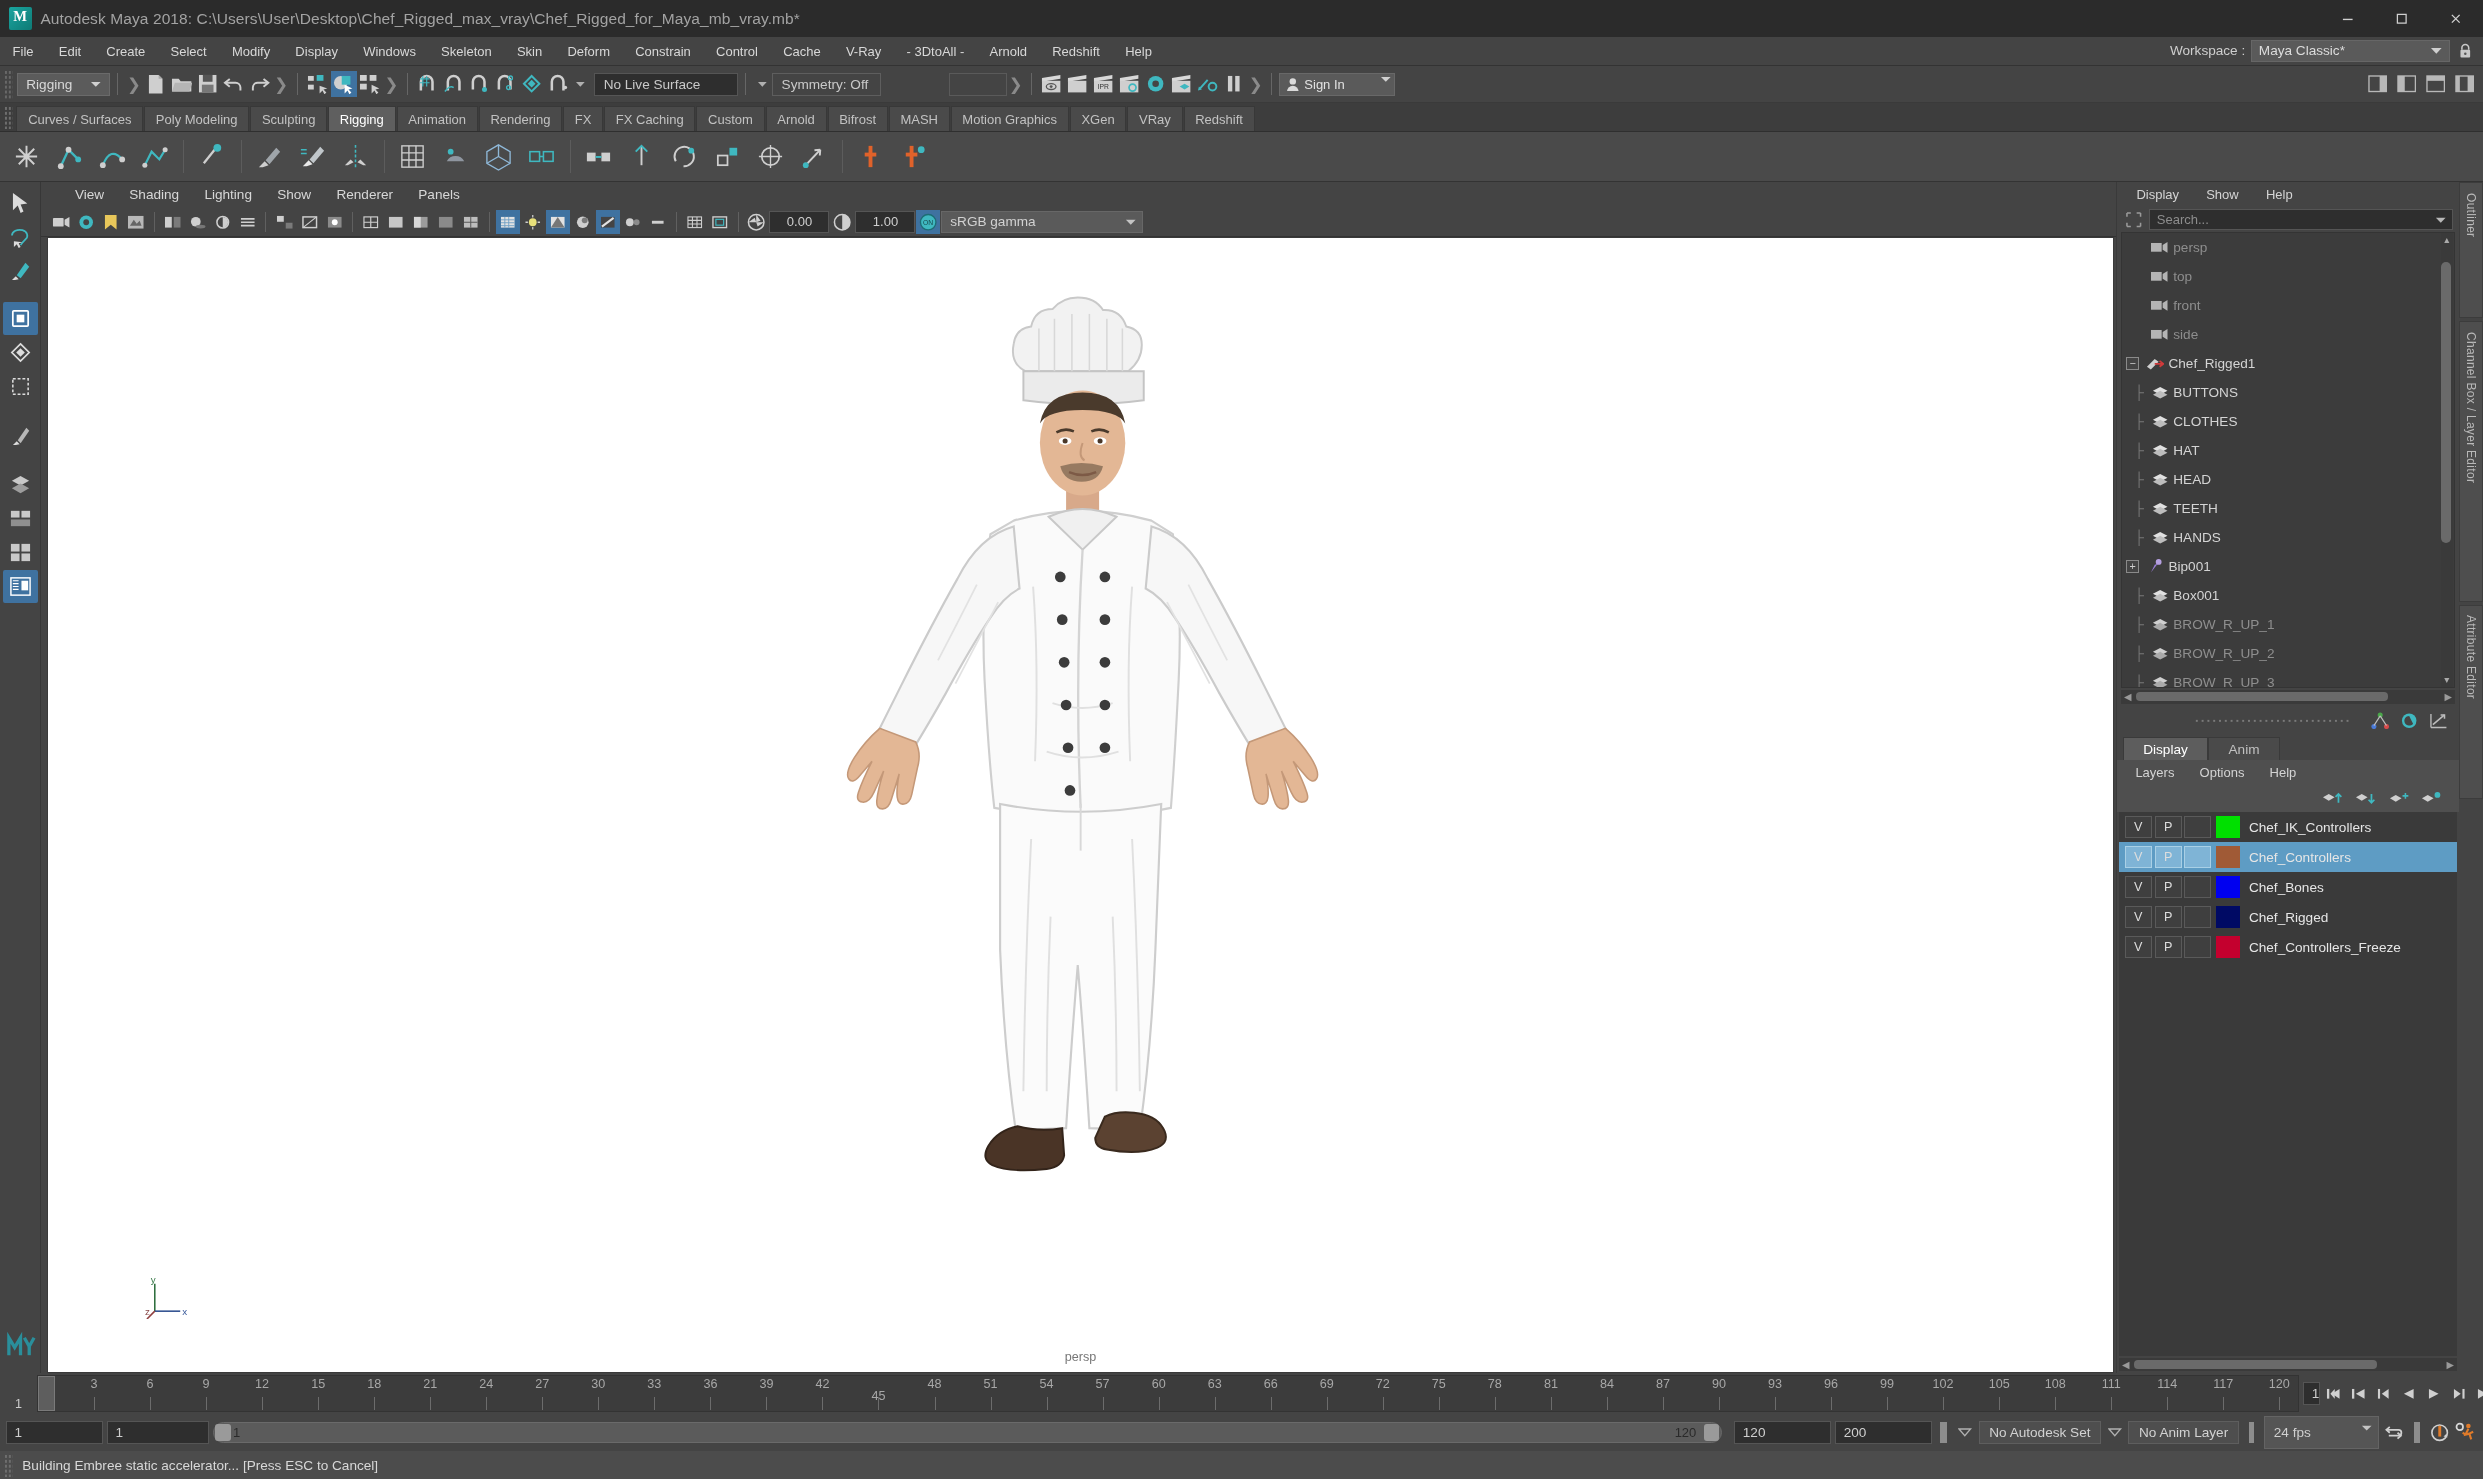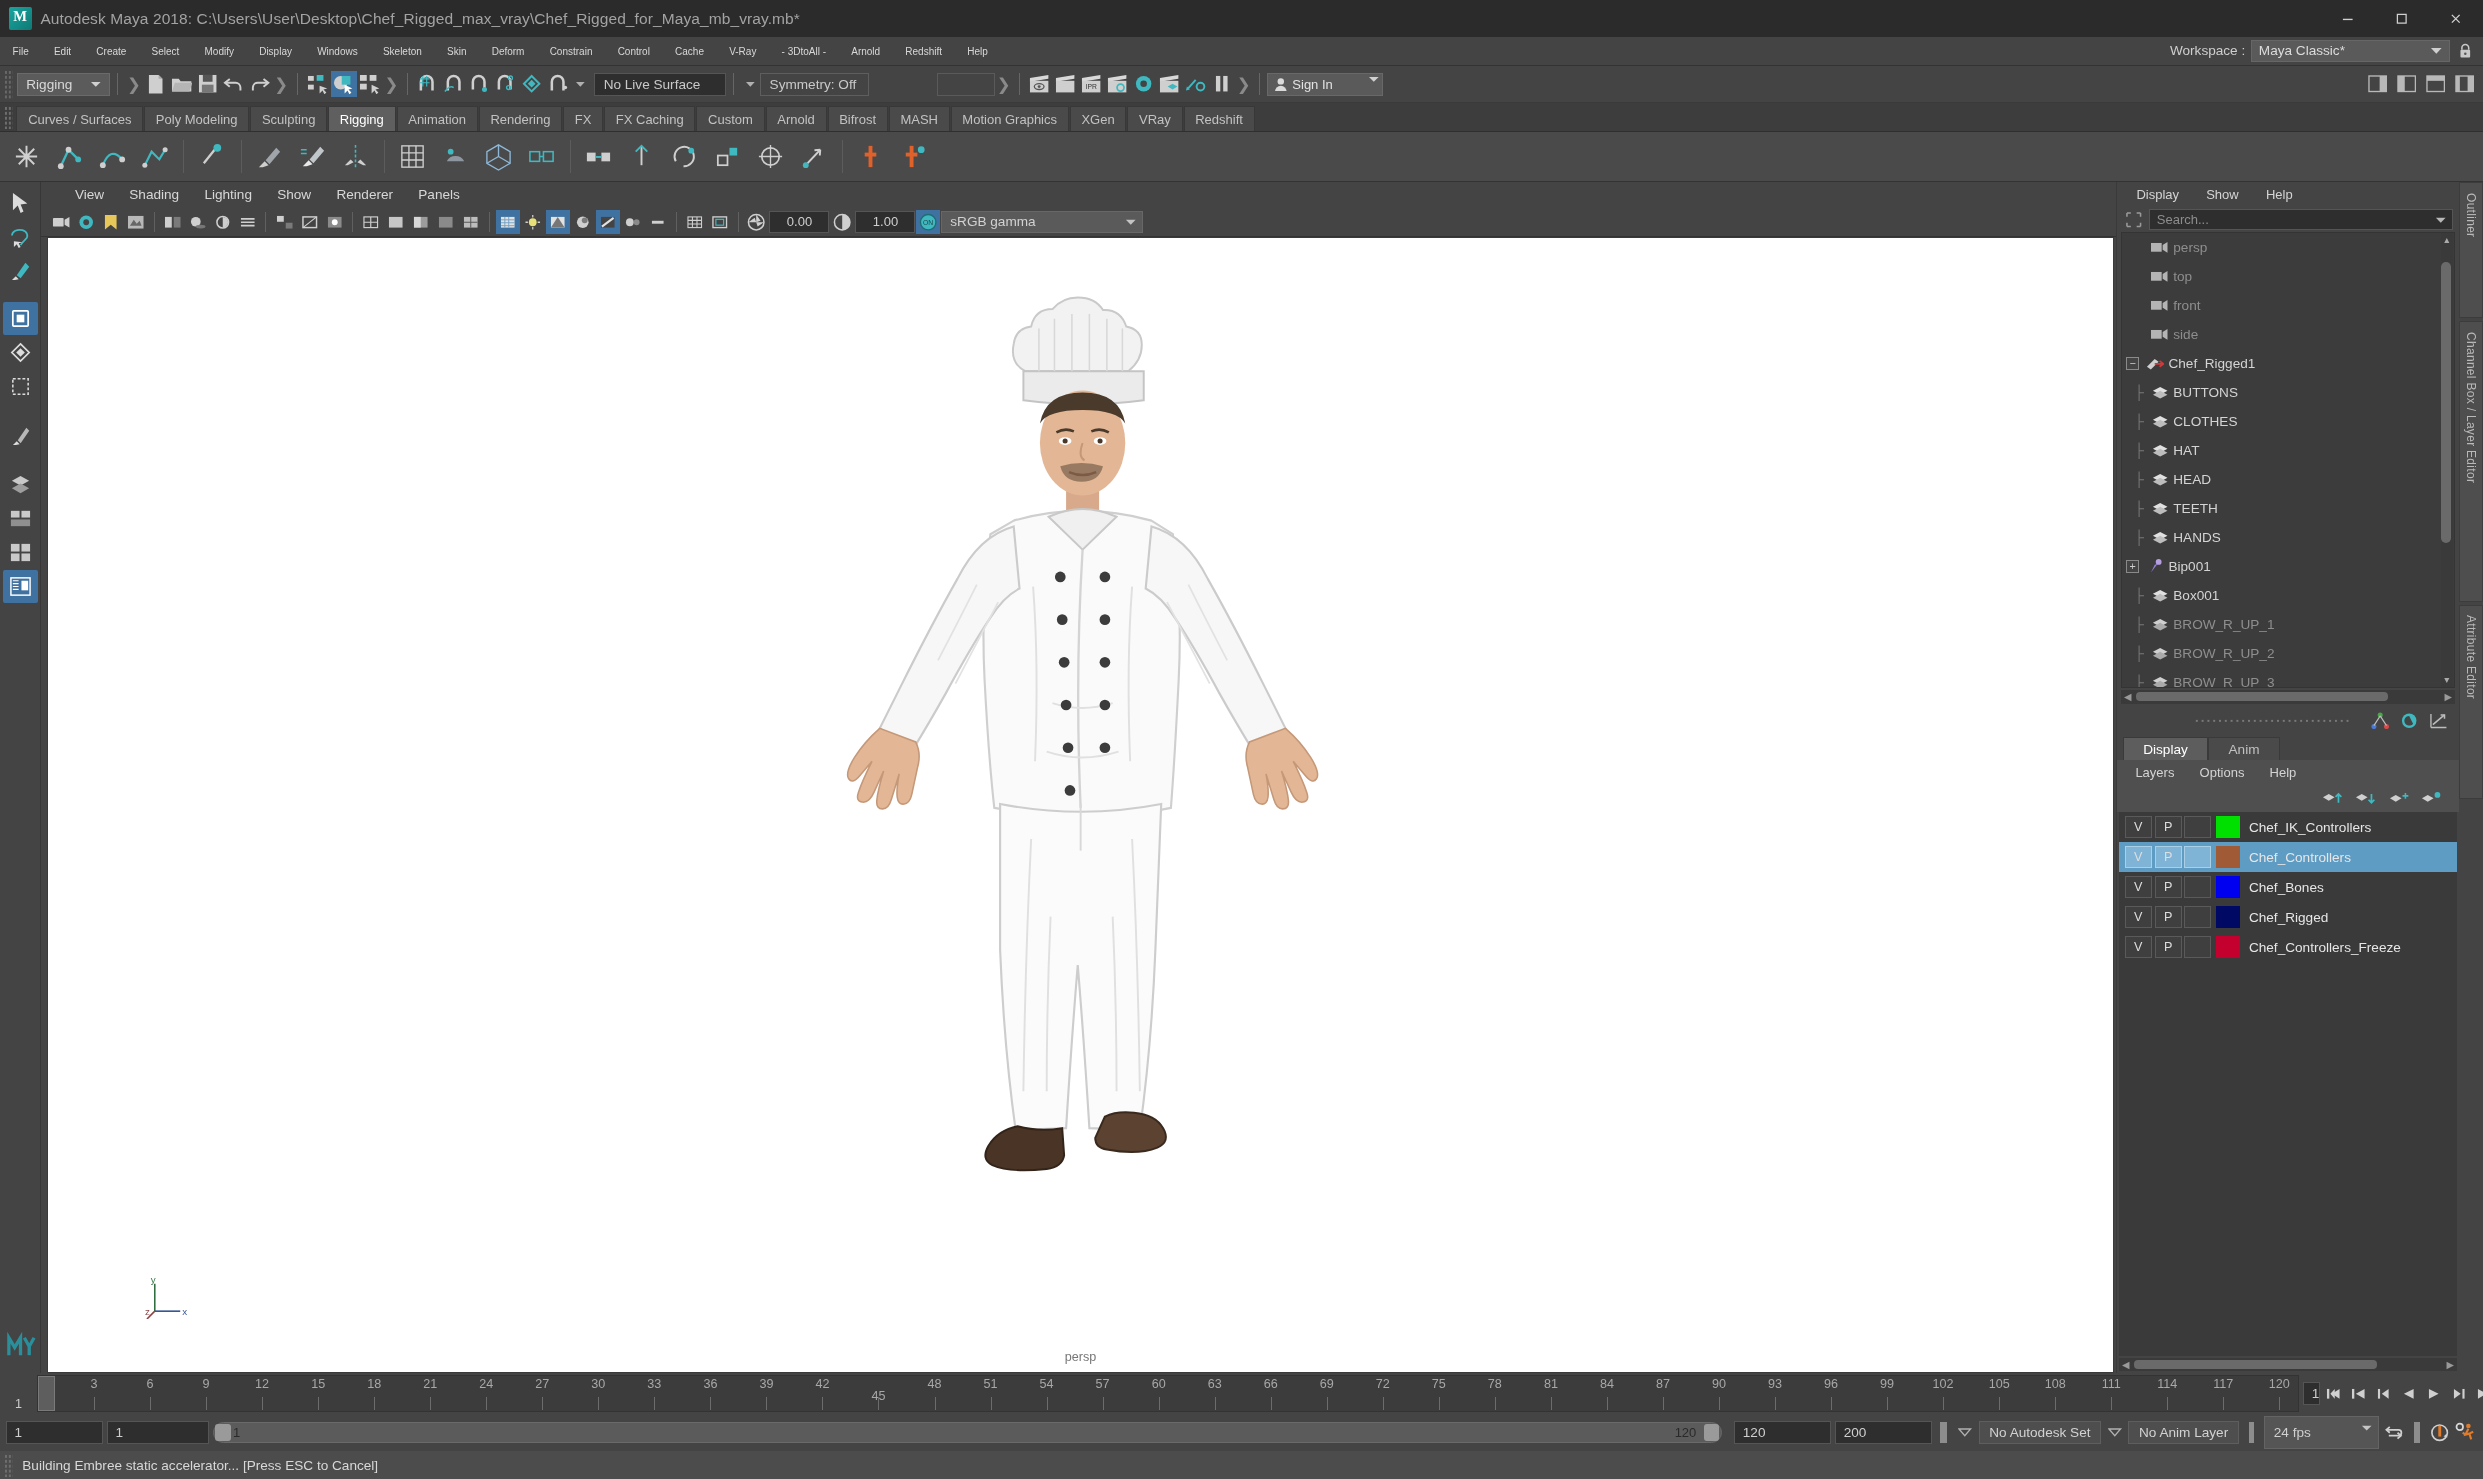--- a/index.html
+++ b/index.html
@@ -28,21 +28,21 @@
   .win-btns{ margin-left:auto; display:flex; height:37px; }
   .win-btn{ width:54px;height:37px;display:flex;align-items:center;justify-content:center;
     font-size:14.6px;color:#d0d0d0;}
   .win-btn svg{display:block;}
 
   
   .menubar{
     height:29px;flex:0 0 29px;background:#444;display:flex;align-items:center;
     border-bottom:1px solid #333; position:relative;
   }
-  .menu-item{ padding:0 12.6px; font-size:10px; color:#d8d8d8; line-height:29px; white-space:nowrap;}
+  .menu-item{ padding:0 12.6px; font-size:13px; color:#d8d8d8; line-height:29px; white-space:nowrap;}
   .ws-wrap{ margin-left:auto; display:flex;align-items:center; padding-right:7.8px; gap:5.8px;}
   .ws-label{font-size:13.6px;color:#cfcfcf;}
   .ws-select{
     width:199px;height:21.3px;background:#5a5a5a;border:1px solid #666;
     display:flex;align-items:center;padding-left:6.8px;font-size:13.6px;color:#dcdcdc;position:relative;
   }
   .ws-select .arrow{ position:absolute;right:0;top:0;width:25px;height:19.4px;background:#5a5a5a;
     display:flex;align-items:center;justify-content:center;}
   .lock-ico{width:19.4px;height:21.3px;display:flex;align-items:center;justify-content:center;}
 
@@ -397,21 +397,21 @@
           <path d="M5 17 V8 a6 6 0 0 1 12 0 v9" fill="none" stroke="#cfcfcf" stroke-width="2.6"></path>
           <circle cx="19" cy="14" r="1.8" fill="#cfcfcf"></circle>
         </svg>
     </div>
     <div class="tiny-arrow">
       <svg width="10.7" height="6.8" viewBox="0 0 11 7">
           <path d="M1 1 L5.5 6 L10 1 Z" fill="#b0b0b0"></path>
         </svg>
     </div>
 
-    <div class="field-dark" style="width:132px;margin-left:3.9px;">
+    <div class="field-dark" style="width:144px;margin-left:3.9px;">
       <span>No Live Surface</span>
     </div>
     <div class="sep-bar"></div>
     <div class="tiny-arrow">
       <svg width="10.7" height="6.8" viewBox="0 0 11 7">
           <path d="M1 1 L5.5 6 L10 1 Z" fill="#b0b0b0"></path>
         </svg>
     </div>
     <div class="field-dark" style="width:109px;background:#444;border-color:#5e5e5e;">
       <span>Symmetry: Off</span>

